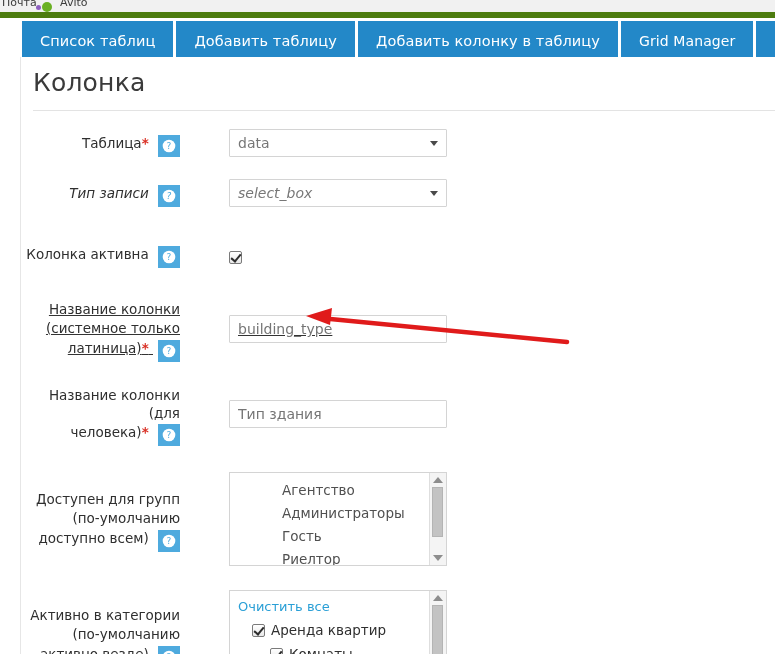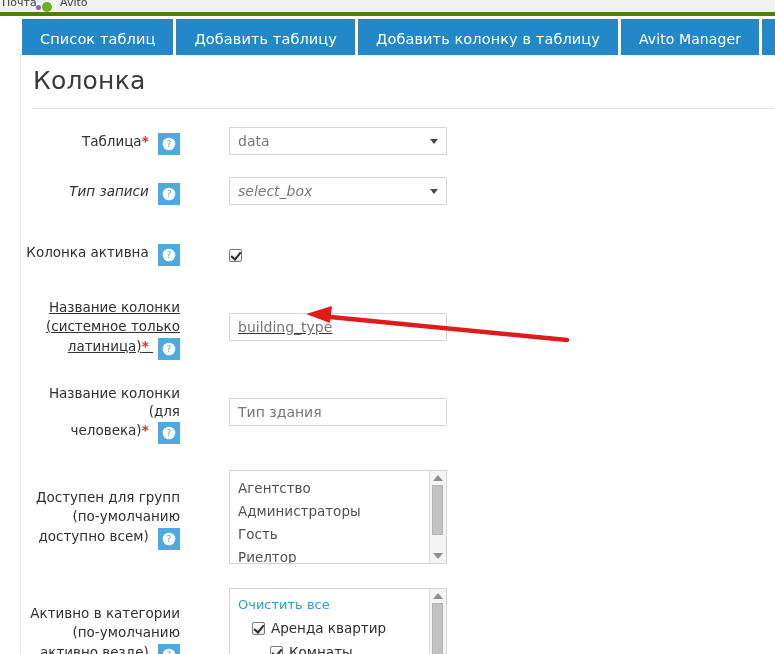--- a/index.html
+++ b/index.html
@@ -15,21 +15,21 @@
     font-family: "DejaVu Sans", "Liberation Sans", sans-serif;
     font-size: 13px;
     color: #333333;
     position: relative;
   }
 
   
   .bookmark-strip {
     height: 12px;
     background: #f1f1f1;
-    border-bottom: 4px solid #4d7c0f;
+    border-bottom: 6px solid #4d7c0f;
     position: relative;
     overflow: hidden;
   }
   .bm-item {
     position: absolute;
     top: -4px;
     font-size: 11px;
     color: #3b3b3b;
     font-family: "DejaVu Sans", "Liberation Sans", sans-serif;
     white-space: nowrap;
@@ -233,20 +233,21 @@
     flex: 1;
     padding: 6px 0 0 8px;
     overflow: hidden;
   }
   .list-option {
     font-size: 13.5px;
     color: #505050;
     line-height: 23px;
     white-space: nowrap;
     cursor: pointer;
+    margin-left: 44px;
   }
   .clear-link {
     color: #2a9fd6;
     font-size: 13px;
     line-height: 22px;
     cursor: pointer;
     white-space: nowrap;
   }
   .cat-item {
     font-size: 13.5px;
@@ -314,21 +315,21 @@
   </span>
   <span class="bm-item bm-avito">Avito</span>
 </div>
 
 <div class="page">
 
   <div class="tabbar">
     <div class="tab">Список таблиц</div>
     <div class="tab">Добавить таблицу</div>
     <div class="tab">Добавить колонку в таблицу</div>
-    <div class="tab tab-grid">Avito Manager</div>
+    <div class="tab tab-grid">Grid Manager</div>
     <div class="tab">Формы по</div>
   </div>
 
   <div class="content">
     <h1 class="page-title">Колонка</h1>
     <div class="title-rule"></div>
 
     <div class="form">
 
       <div class="form-row" style="margin-top:4px;">

